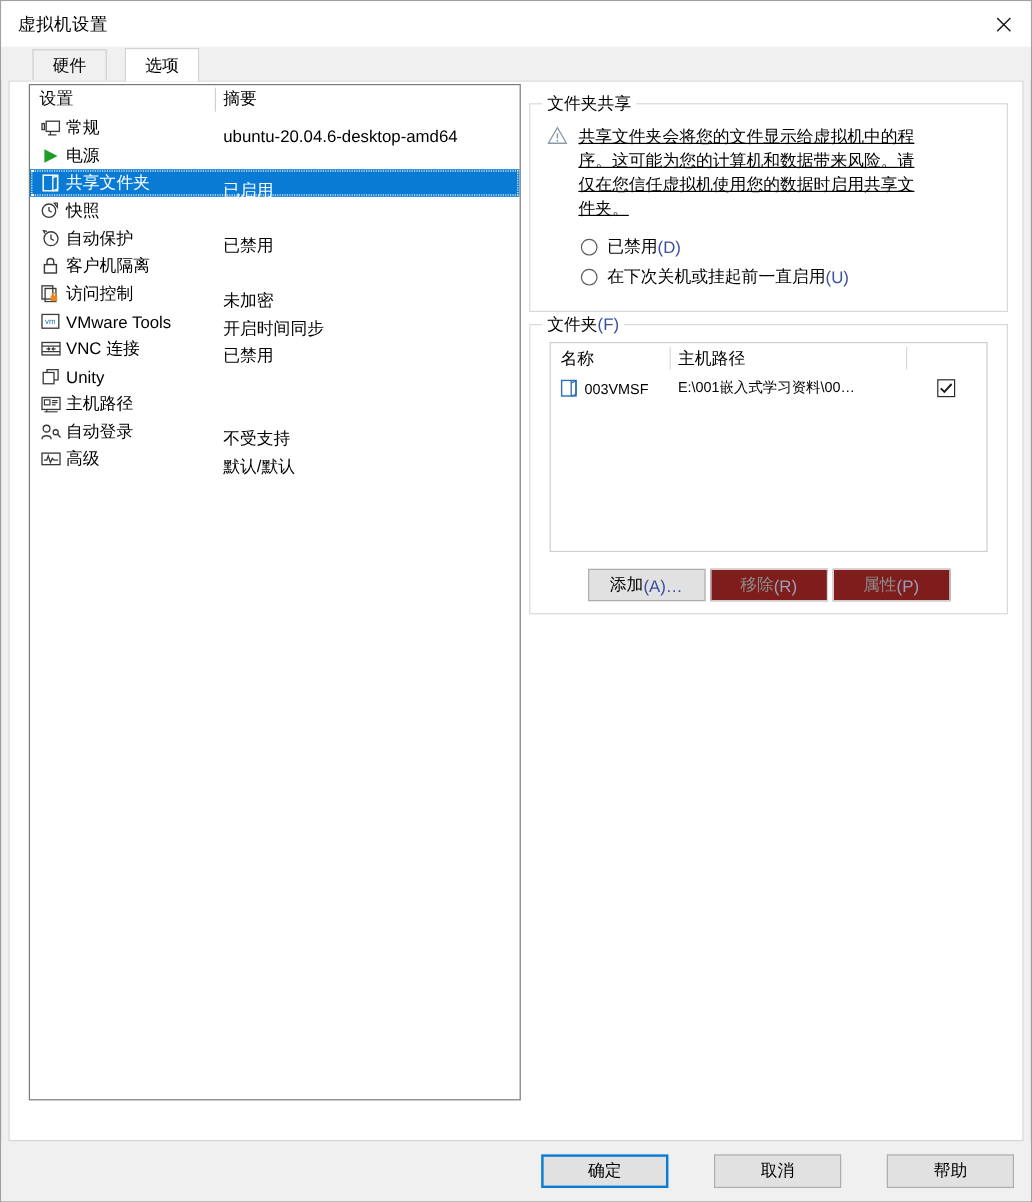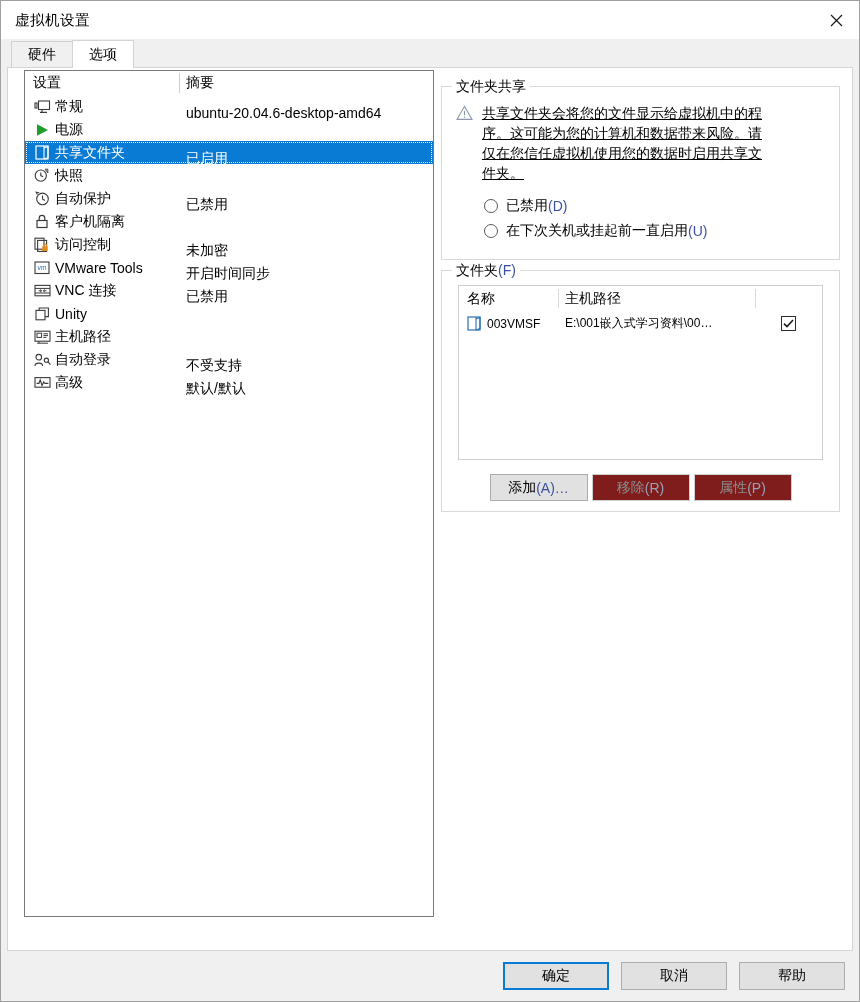--- a/index.html
+++ b/index.html
@@ -40,21 +40,21 @@
     display:flex;align-items:flex-end;
     padding-left:10px;flex:0 0 auto;
     position:relative;z-index:2;
   }
   .tab{
     height:26px;min-width:56px;
     display:flex;align-items:center;justify-content:center;
     padding:0 16px;box-sizing:border-box;
     border:1px solid #d0d0d0;border-bottom:none;
     background:#f0f0f0;font-size:14px;color:#000;
-    margin-right:-1px;cursor:default;
+    margin-right:-1px;cursor:default;margin-left:16px;
   }
   .tab.active{
     background:#ffffff;border-color:#d4d4d4;
     height:28px;position:relative;z-index:3;
     margin-bottom:-1px;
   }
   
   .content{
     flex:1 1 auto;background:#ffffff;
     border:1px solid #d4d4d4;
@@ -184,21 +184,21 @@
   
   .footer{
     flex:0 0 auto;height:50px;background:#f0f0f0;
     display:flex;align-items:center;justify-content:flex-end;
     padding-right:14px;gap:12px;box-sizing:border-box;
   }
   .fbtn{
     width:106px;height:28px;box-sizing:border-box;
     border:1px solid #adadad;background:#e1e1e1;
     font-size:14px;color:#000;
-    display:flex;align-items:center;justify-content:center;cursor:default;
+    display:flex;align-items:center;justify-content:center;cursor:default;margin-left:26px;
   }
   .fbtn.default{border:2px solid #0a7bd4;background:#e1e1e1;}
 </style>
 </head>
 <body>
 
 <div class="window">
 
   <div class="titlebar">
     <div class="title-text">虚拟机设置</div>

